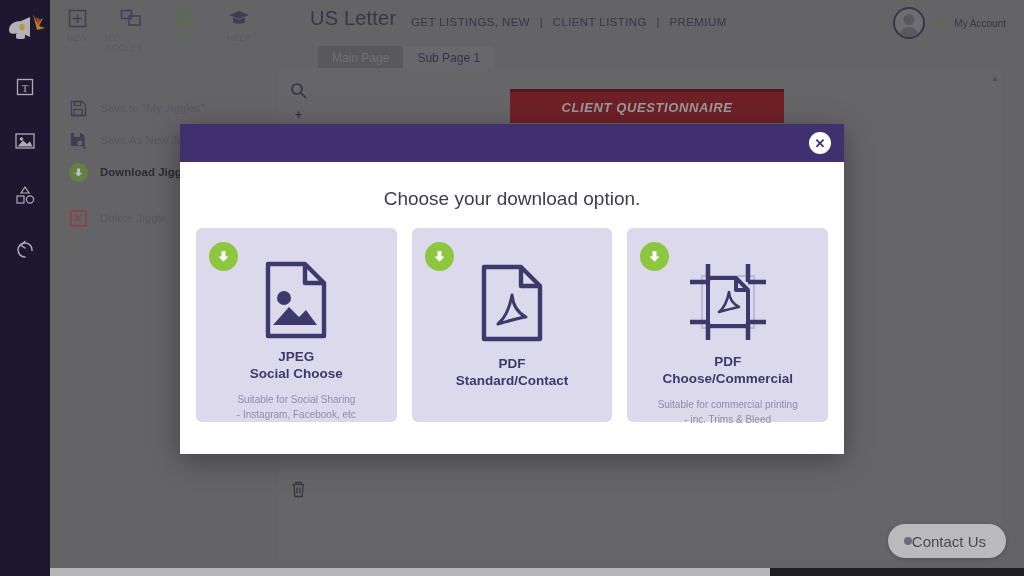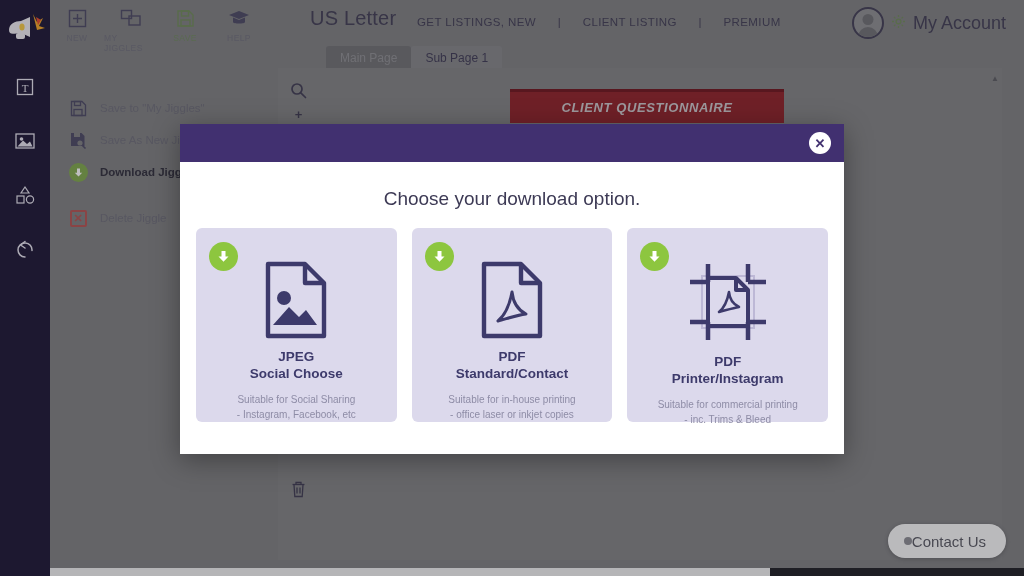--- a/index.html
+++ b/index.html
@@ -45,22 +45,22 @@
 
   
   .doc-title {
     position: absolute; left: 310px; top: 7px;
     font-size: 20px; color: #3f3b52; letter-spacing: .2px;
   }
   .crumbs {
     position: absolute; left: 408px; top: 16px;
     font-size: 11.5px; color: #3f3b52; letter-spacing: .4px;
   }
-  .crumbs span { margin: 0 9px; }
-  .tabs { position: absolute; left: 326px; top: 46px; display: flex; justify-content: space-between; }
+  .crumbs span { margin: 0 3px; }
+  .tabs { position: absolute; left: 318px; top: 46px; display: flex; justify-content: space-between; }
   .tab {
     height: 23px; padding: 0 14px; font-size: 12px;
     display: flex; align-items: center; color: #3f3b52;
     border-radius: 3px 3px 0 0;
   }
   .tab.dim { background: #6f6f72; color: #8f8f93; }
   .tab.active { background: #858587; color: #3b3752; }
 
   
   .account {
@@ -75,21 +75,21 @@
   .avatar::before {
     content: ""; position: absolute; left: 50%; top: 5px;
     transform: translateX(-50%);
     width: 11px; height: 11px; border-radius: 50%; background: #6e6e72;
   }
   .avatar::after {
     content: ""; position: absolute; left: 50%; top: 18px;
     transform: translateX(-50%);
     width: 20px; height: 14px; border-radius: 10px 10px 0 0; background: #6e6e72;
   }
-  .acct-label { font-size: 18px; color: #3f3b52; }
+  .acct-label { font-size: 10px; color: #3f3b52; }
 
   
   .leftmenu { position: absolute; left: 50px; top: 92px; width: 228px; }
   .menu-row {
     display: flex; align-items: center; gap: 12px;
     height: 32px; padding-left: 18px;
     font-size: 11.5px; color: #6d6c77;
   }
   .menu-row.strong { color: #2d2b38; font-weight: bold; }
   .menu-row.spaced { margin-top: 14px; }
@@ -436,24 +436,20 @@
         <div class="card-art">
           <svg width="62" height="78" viewBox="0 0 62 78" fill="none" stroke="#3d3a6b" stroke-width="4.4" stroke-linejoin="round">
             <path d="M3 3 H40 L59 22 V75 H3 Z"></path>
             <path d="M40 3 V22 H59"></path>
             <path d="M31 31 C29 42 24 54 17 60 C25 58 36 54 45 53 C37 49 32 41 31 31 Z" stroke-width="3" stroke-linejoin="round"></path>
           </svg>
         </div>
         <div class="card-title">
           <span class="l1">PDF</span>
           <span class="l2">Standard/Contact</span>
-        </div>
-        <div class="card-desc">
-          <span class="l1">Suitable for in-house printing</span>
-          <span class="l2">- office laser or inkjet copies</span>
         </div>
       </div>
 
       <div class="card">
         <div class="card-dl">
           <svg width="15" height="15" viewBox="0 0 15 15" fill="#ffffff">
             <rect x="5.5" y="2" width="4" height="6"></rect>
             <path d="M2.5 7.5 L7.5 12.8 L12.5 7.5 Z"></path>
           </svg>
         </div>
@@ -468,21 +464,21 @@
             </g>
             <g stroke="#3d3a6b" stroke-width="4" stroke-linejoin="round">
               <path d="M22 18 H50 L62 30 V66 H22 Z"></path>
               <path d="M50 18 V30 H62"></path>
               <path d="M43 32 C41.5 40 38 48 33 52 C39 50.5 47 48 53 47 C47 44 43.5 39 43 32 Z" stroke-width="2.6"></path>
             </g>
           </svg>
         </div>
         <div class="card-title">
           <span class="l1">PDF</span>
-          <span class="l2">Printer/Instagram</span>
+          <span class="l2">Choose/Commercial</span>
         </div>
         <div class="card-desc">
           <span class="l1">Suitable for commercial printing</span>
           <span class="l2">- inc. Trims &amp; Bleed</span>
         </div>
       </div>
 
     </div>
   </div>
 

